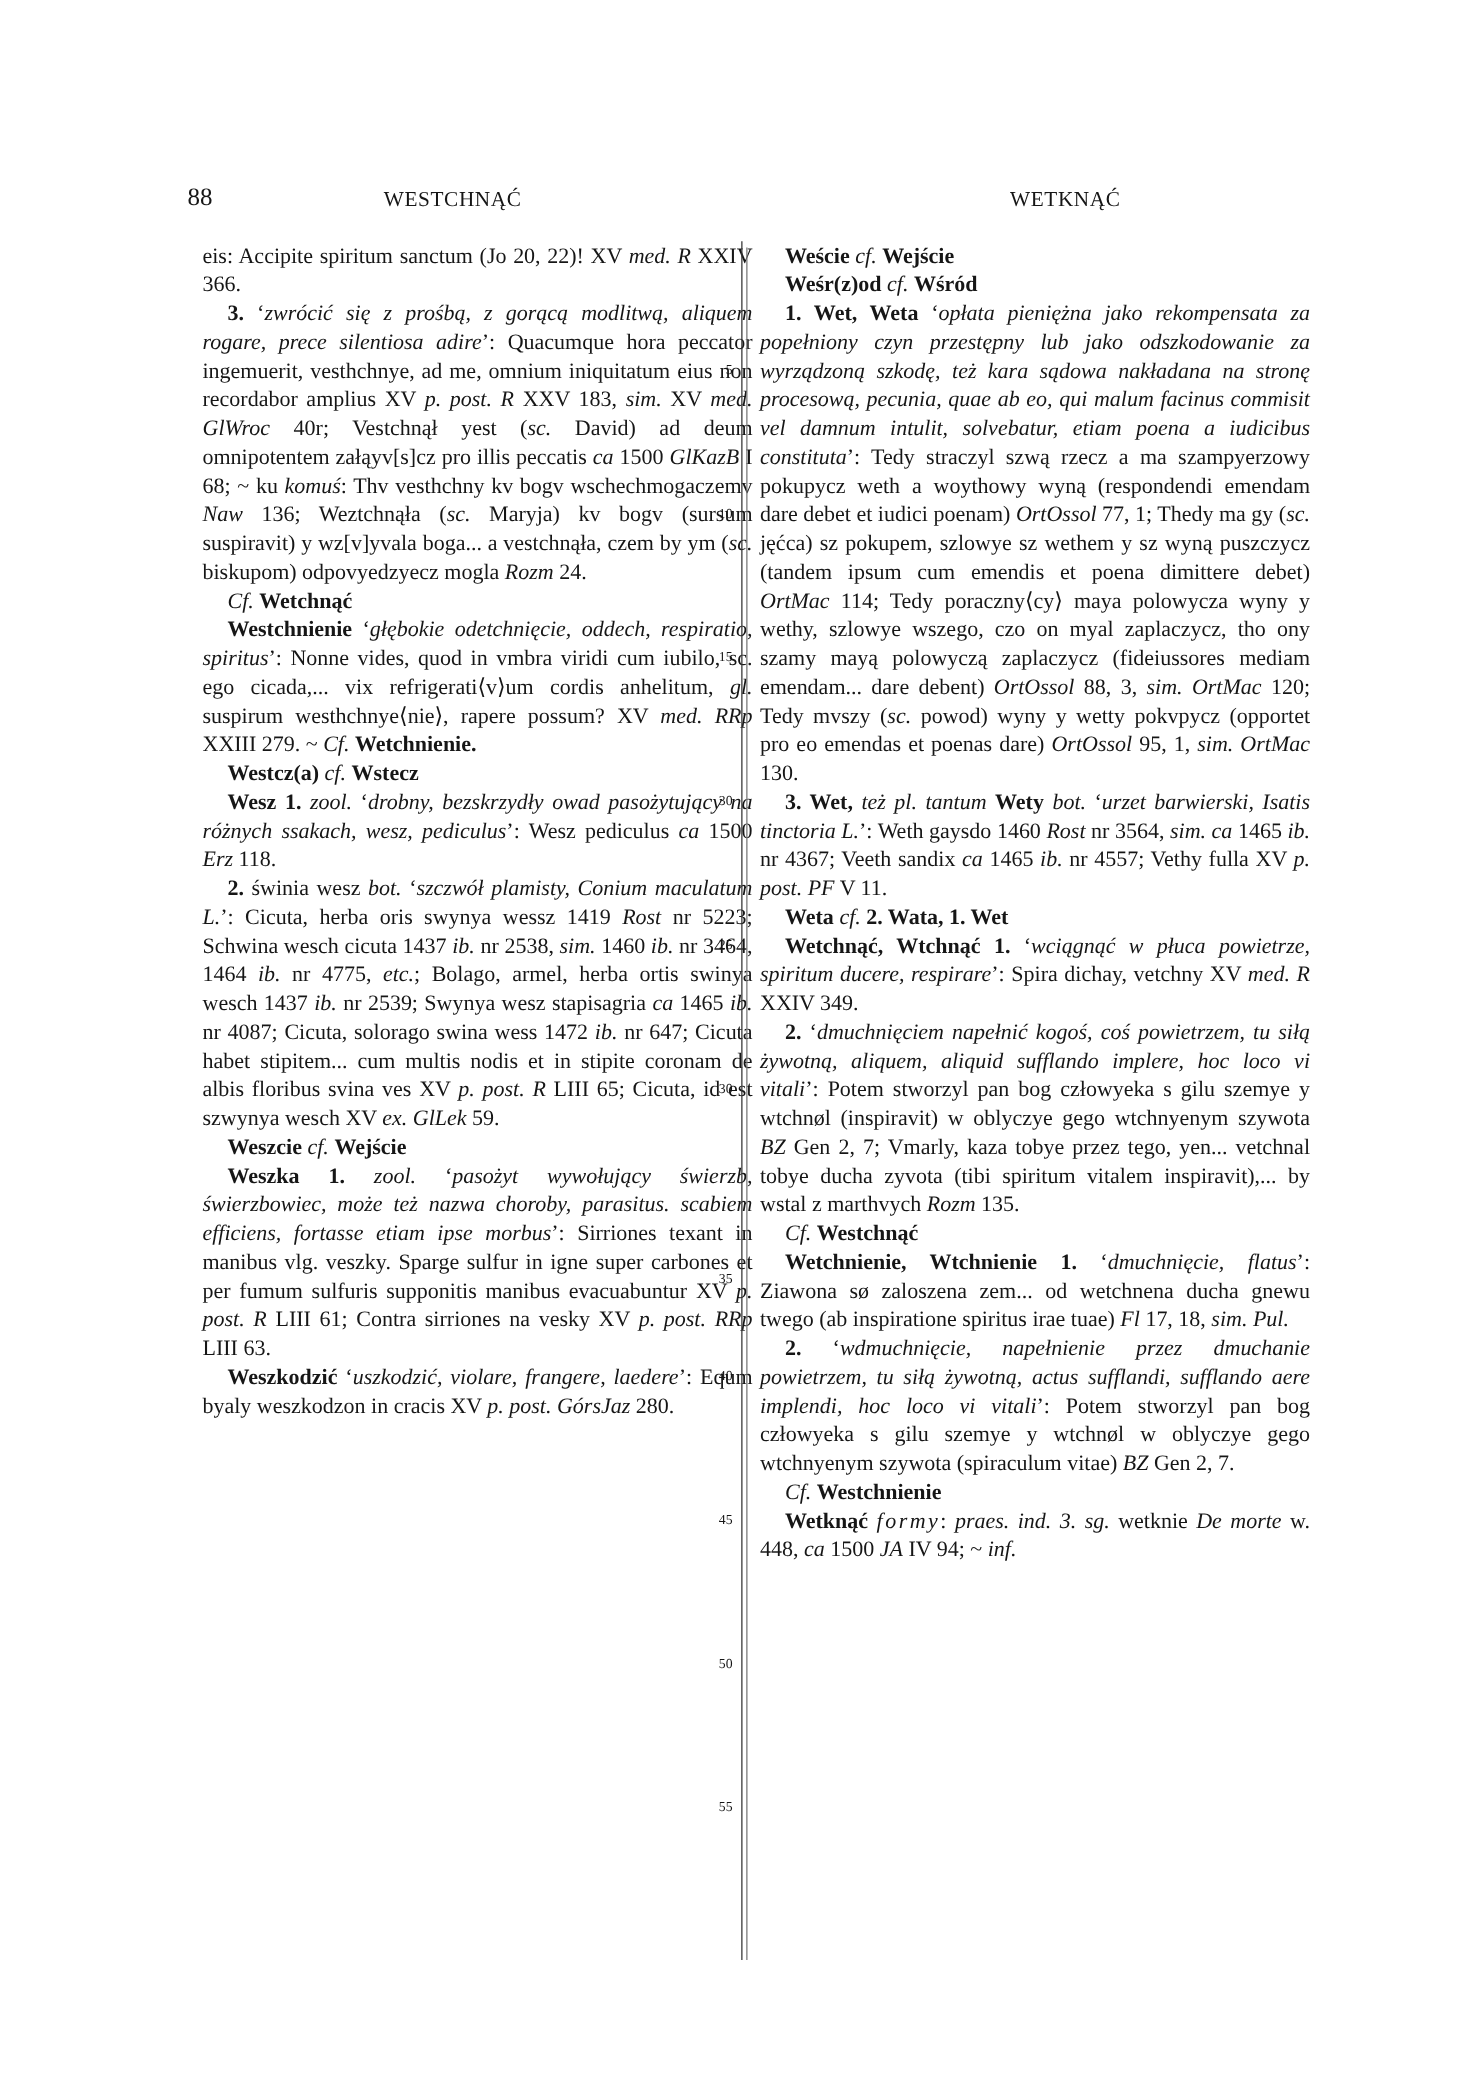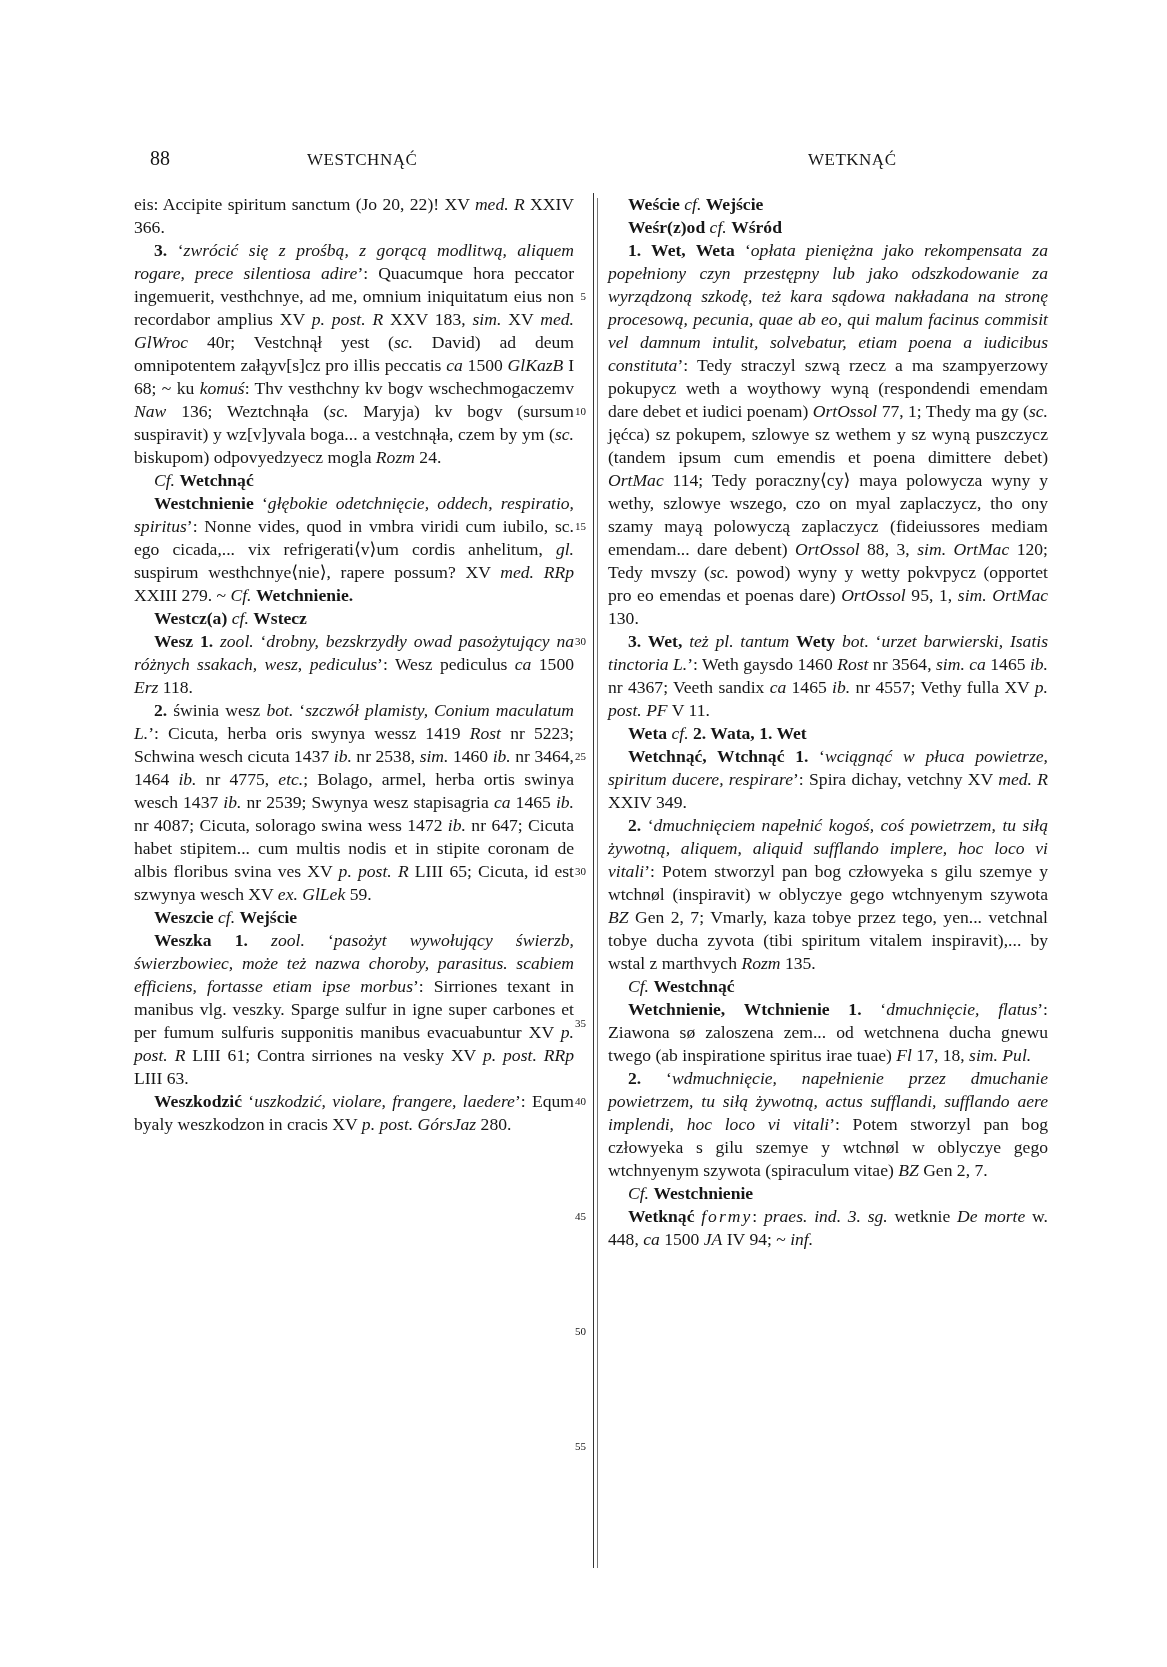--- a/index.html
+++ b/index.html
@@ -3,21 +3,21 @@
 <meta charset="utf-8">
 <style>
   html,body{margin:0;padding:0;background:#ffffff;}
   body{width:1167px;height:1667px;position:relative;overflow:hidden;font-family:"Liberation Serif","DejaVu Serif",serif;color:#161616;}
   .page{position:absolute;left:0;top:0;width:939px;height:1667px;}
   .running-head{position:absolute;top:150px;font-size:17px;letter-spacing:0.5px;}
   .page-number{position:absolute;left:150px;top:147px;font-size:20px;}
   .head-left{left:307px;}
   .head-right{left:808px;}
   .col{position:absolute;top:193px;width:440px;font-size:17.6px;line-height:23px;text-align:justify;}
-  .col-left{left:134px;}
+  .col-left{left:162px;}
   .col-right{left:608px;}
   .col p{margin:0;text-indent:20px;}
   .col p.cont{text-indent:0;}
   .rule{position:absolute;width:1px;background:#333;}
   .rule-a{left:593px;top:193px;height:1375px;}
   .rule-b{left:597px;top:198px;height:1370px;background:#777;}
   .linenums{position:absolute;left:564px;top:193px;width:22px;font-size:11px;font-family:"Liberation Serif",serif;}
   .linenum{position:absolute;right:0;}
   b{font-weight:bold;}
   i{font-style:italic;}

